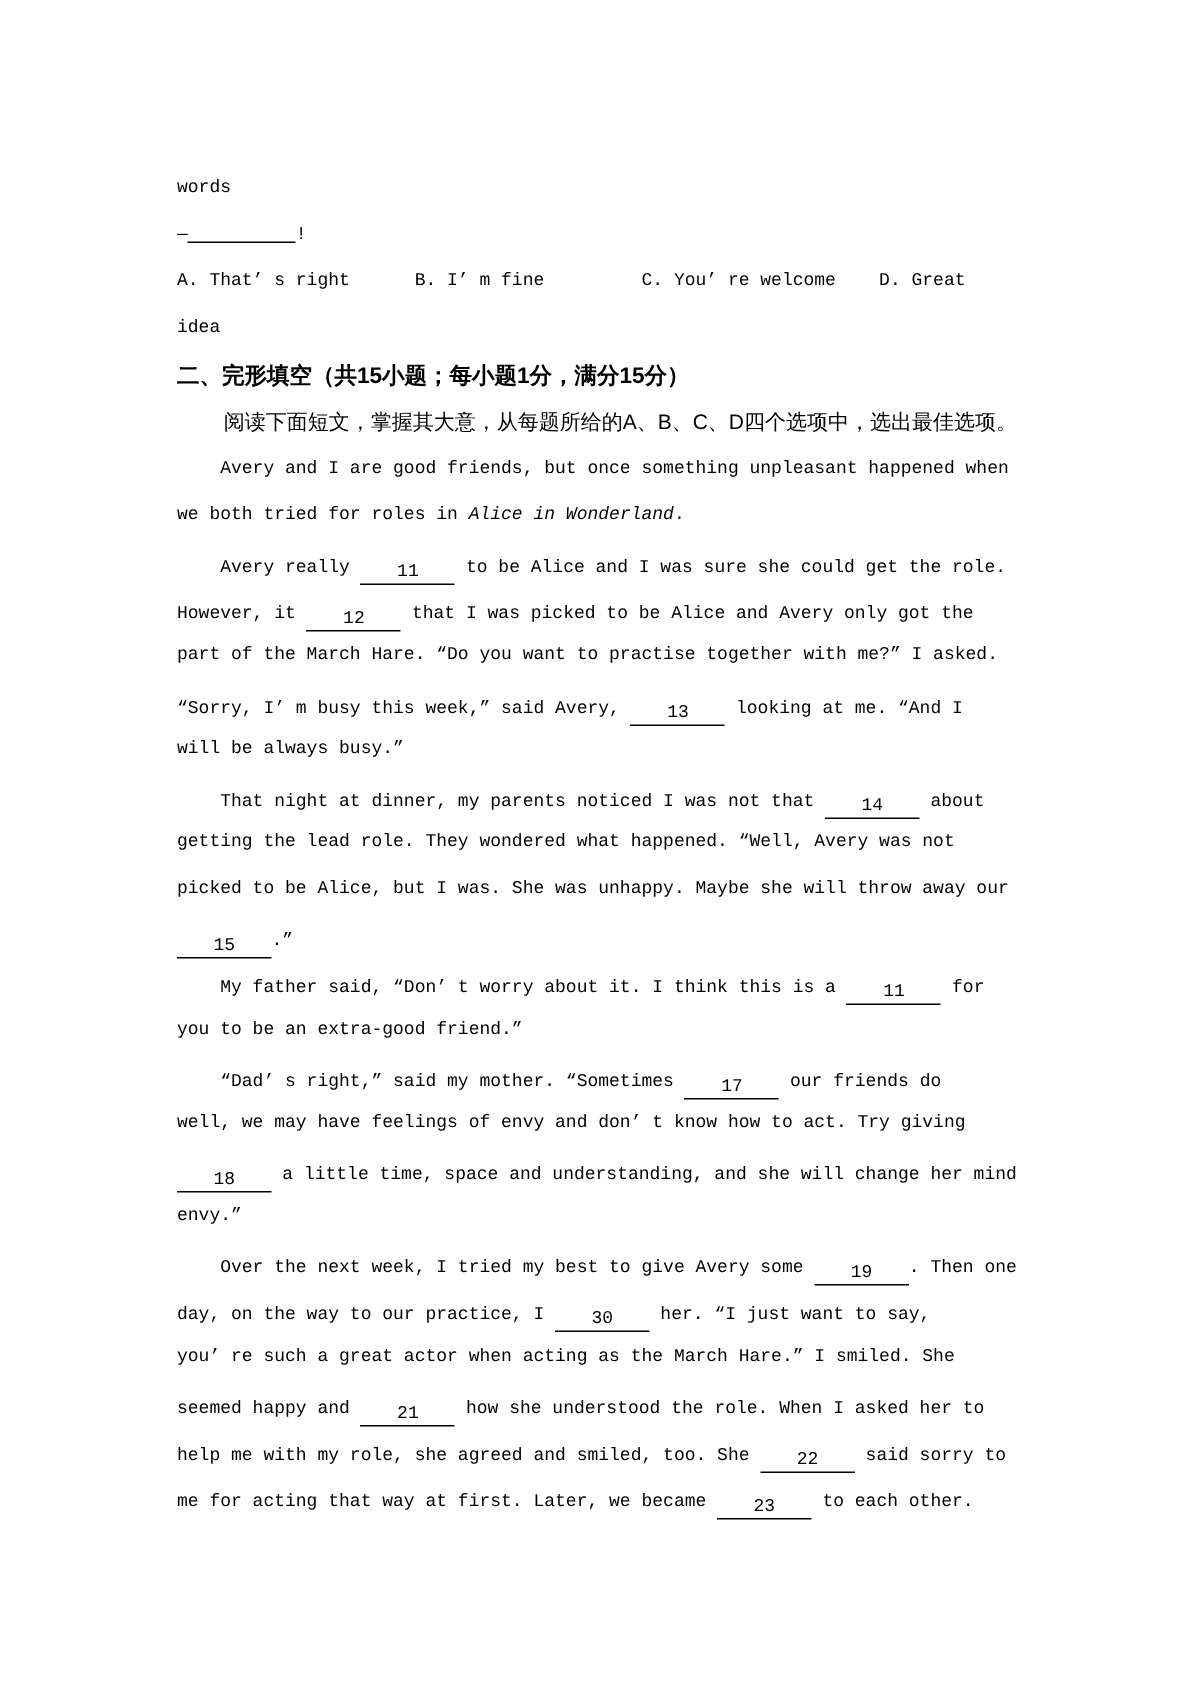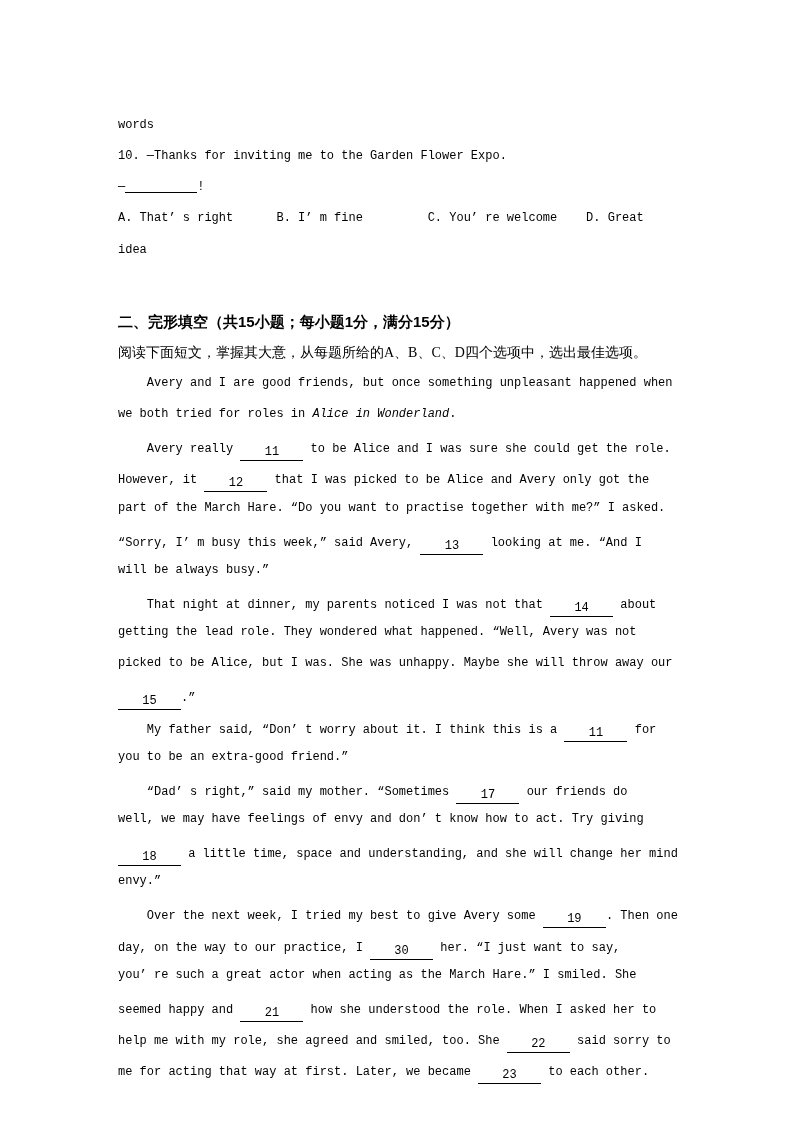--- a/index.html
+++ b/index.html
@@ -24,25 +24,25 @@
   }
   .line {
     height: 31.15px;
     line-height: 31.15px;
     white-space: pre;
   }
   .line.heading {
     font-family: "Liberation Sans", "DejaVu Sans", sans-serif;
     font-weight: bold;
     font-size: 15px;
-    margin-top: 40px;
   }
   .line.cjk {
-    font-family: Liberation Serif, serif;
+    font-family: Liberation Sans, sans-serif;
     font-size: 14px;
+    text-align: right;
   }
   .blank {
     display: inline-block;
     width: 63px;
     height: 16px;
     line-height: 16px;
     text-align: center;
     border-bottom: 1.5px solid #000000;
     vertical-align: -3px;
     margin-top: 14px;
@@ -56,21 +56,20 @@
   }
   .italic {
     font-style: italic;
   }
 </style>
 </head>
 <body>
 
 <div class="page" id="page-root">
     <div class="line">words</div>
-    <div class="line">10. —Thanks for inviting me to the Garden Flower Expo.</div>
     <div class="line">—<span class="ublank"></span>!</div>
     <div class="line">A. That’ s right      B. I’ m fine         C. You’ re welcome    D. Great</div>
     <div class="line">idea</div>
     <div class="line heading">二、完形填空（共15小题；每小题1分，满分15分）</div>
     <div class="line cjk">阅读下面短文，掌握其大意，从每题所给的A、B、C、D四个选项中，选出最佳选项。</div>
     <div class="line">    Avery and I are good friends, but once something unpleasant happened when</div>
     <div class="line">we both tried for roles in <span class="italic">Alice in Wonderland</span>.</div>
     <div class="line">    Avery really <span class="blank">11</span> to be Alice and I was sure she could get the role.</div>
     <div class="line">However, it <span class="blank">12</span> that I was picked to be Alice and Avery only got the</div>
     <div class="line">part of the March Hare. “Do you want to practise together with me?” I asked.</div>

